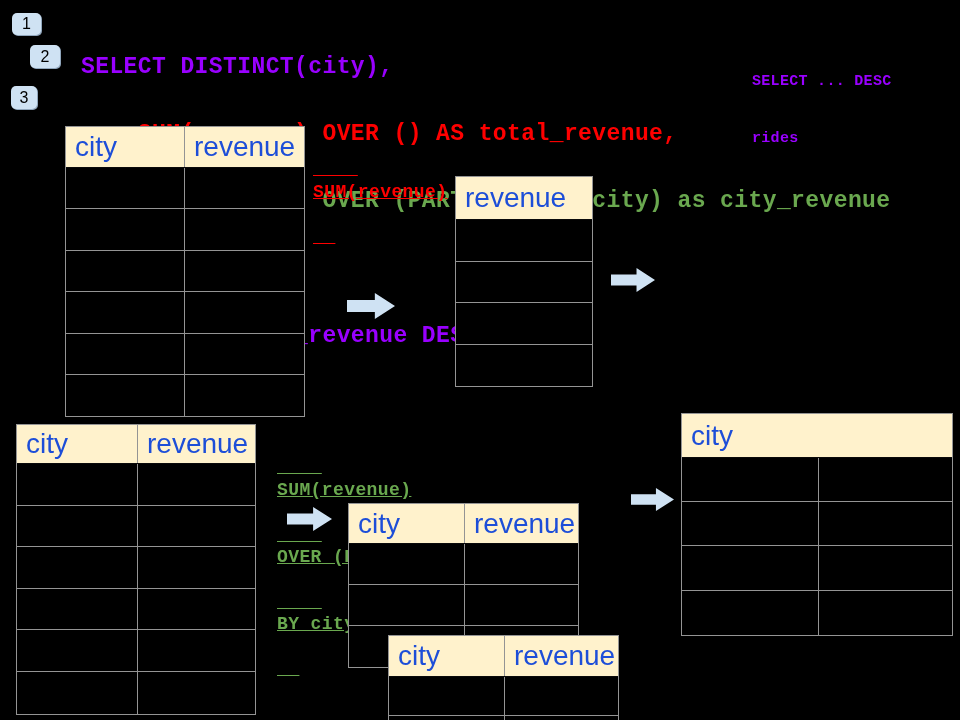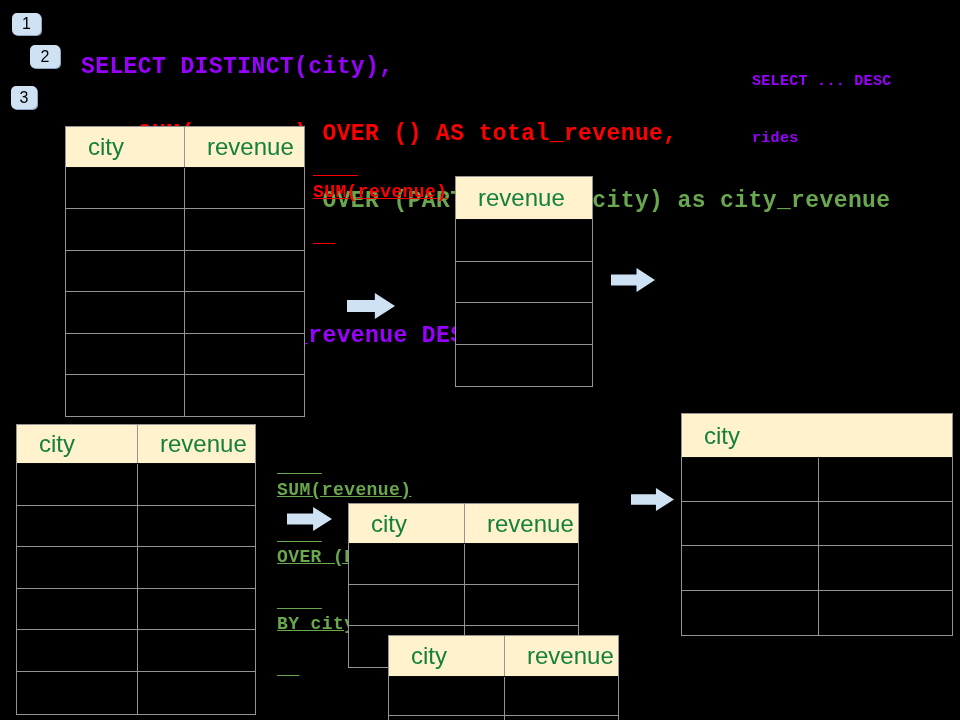--- a/index.html
+++ b/index.html
@@ -19,22 +19,22 @@
   .badge{position:absolute;background:#cfe2f3;border-radius:5px;color:#000;
          display:flex;align-items:center;justify-content:center;
          font-size:16px;line-height:1;box-shadow:1px 1px 0 #90a6bc;}
 
   
   .tbl{position:absolute;background:#000;border:1px solid #949494;box-sizing:border-box;}
   .trow{display:flex;box-sizing:border-box;}
   .hrow{background:#fff2cc;border-bottom:1px solid #0a0a0a;}
   .cell{box-sizing:border-box;height:100%;}
   .cell + .cell{border-left:1px solid #949494;}
-  .hcell{display:flex;align-items:center;padding-left:22px;
-         font-size:24px;color:#15803d;overflow:hidden;}
+  .hcell{display:flex;align-items:center;padding-left:9px;
+         font-size:28px;color:#1d4ed8;overflow:hidden;}
   .brow{border-bottom:1px solid #949494;}
   .brow:last-child{border-bottom:none;}
 
   
   .arrow{position:absolute;background:#cfe2f3;
          clip-path:polygon(0% 27%,58% 27%,58% 0%,100% 50%,58% 100%,58% 73%,0% 73%);
          filter:drop-shadow(1px 1px 0 #8fa5bb);}
 </style>
 </head>
 <body>

